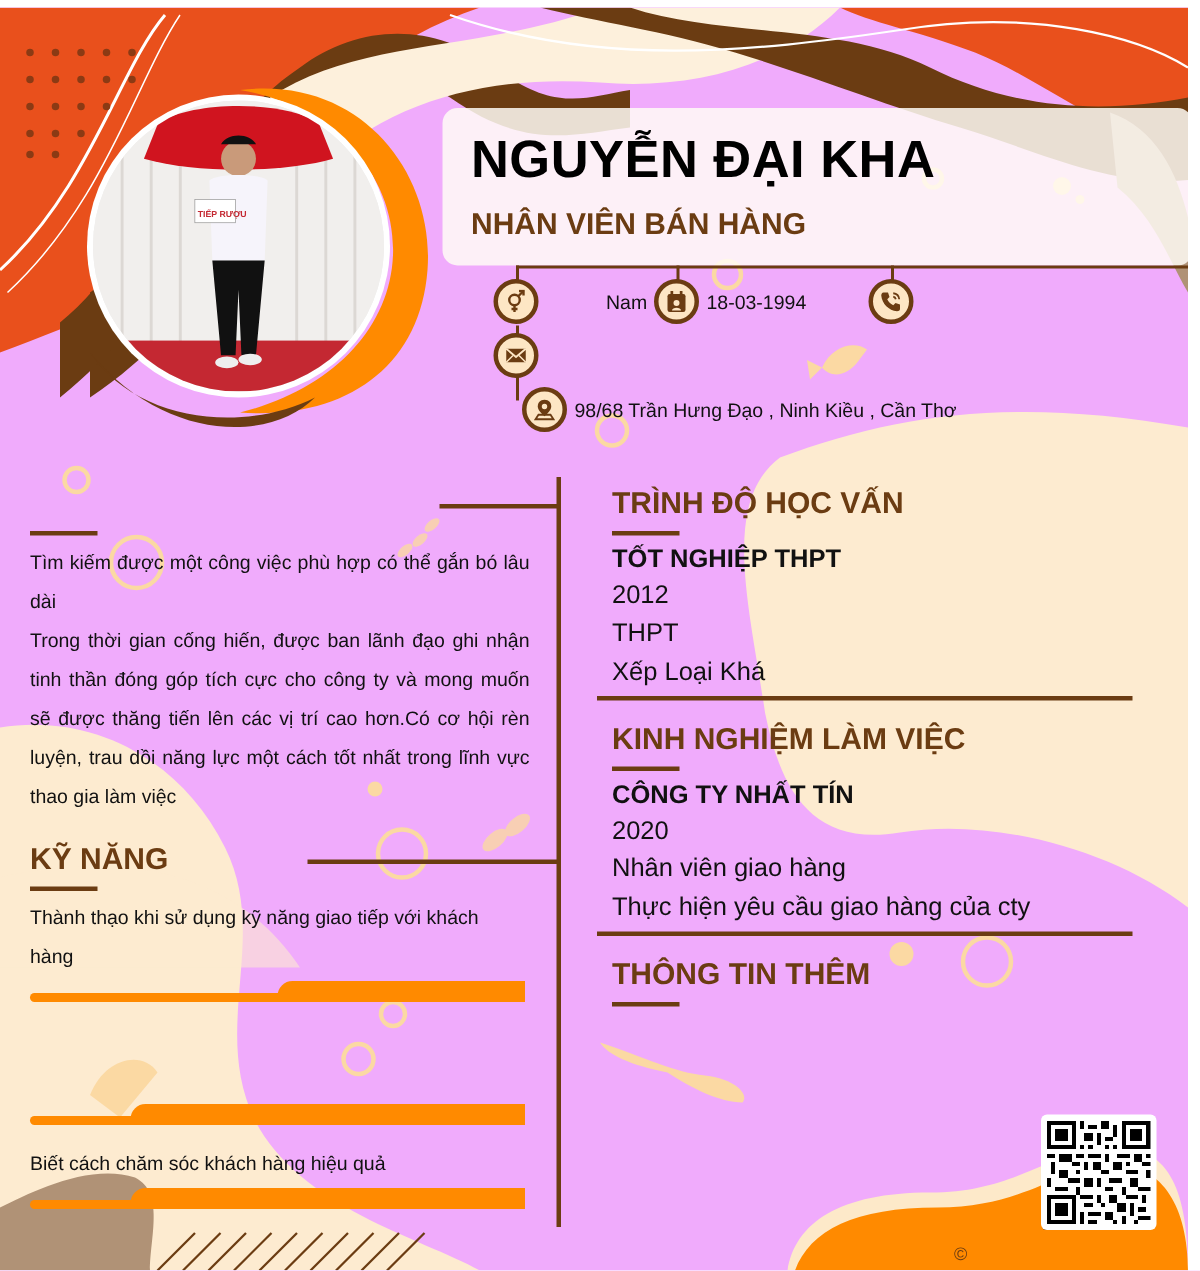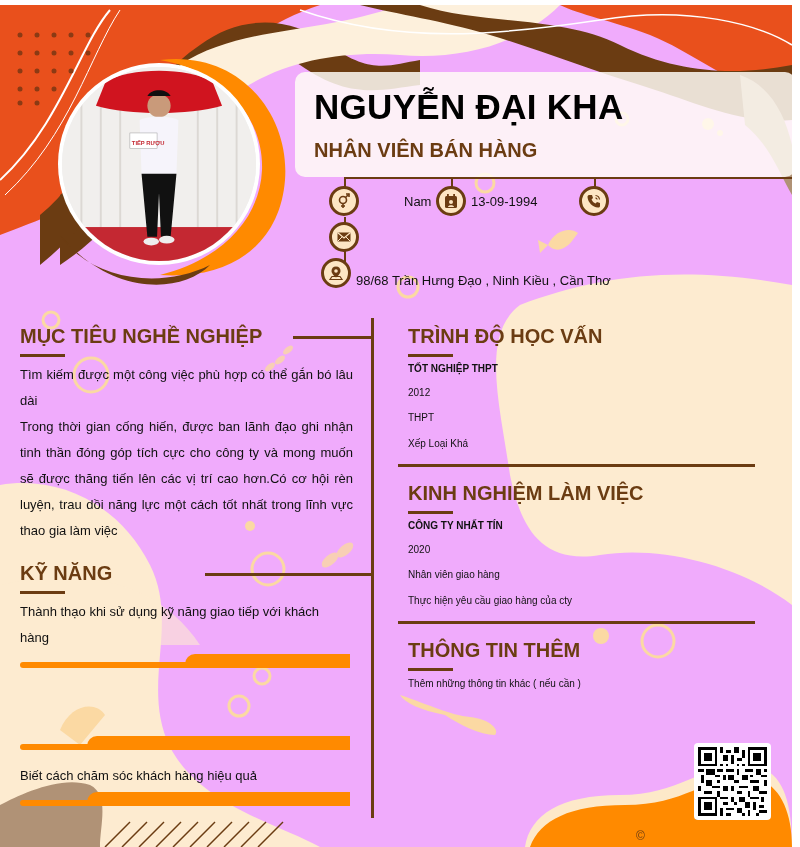--- a/index.html
+++ b/index.html
@@ -23,21 +23,21 @@
   .section-title { position: absolute; font-size: 20px; font-weight: bold; color: #6b3c12; white-space: nowrap; }
   .title-underline { position: absolute; width: 45px; height: 3px; background: #6b3c12; }
   .para { position: absolute; font-size: 13px; color: #111; line-height: 26px; text-align: justify; }
   .line { position: absolute; background: #6b3c12; }
 
   .skill-text { position: absolute; font-size: 13px; color: #111; line-height: 26px; }
   .skill-bar { position: absolute; height: 14px; }
   .skill-bar .track { position: absolute; left: 0; bottom: 0; height: 6px; width: 100%; background: #ff8a00; border-radius: 3px; }
   .skill-bar .fill { position: absolute; right: 0; top: 0; height: 14px; background: #ff8a00; border-radius: 10px 0 0 0; }
 
-  .edu-item { position: absolute; font-size: 10px; color: #111; }
+  .edu-item { position: absolute; font-size: 17px; color: #111; }
   .edu-item.bold { font-weight: bold; }
 
   .qr { position: absolute; left: 694px; top: 738px; width: 77px; height: 77px; background: #fff; border-radius: 4px; padding: 4px; }
   .copyright { position: absolute; left: 636px; top: 824px; font-size: 12px; color: #6b3c12; }
 </style>
 </head>
 <body>
 
 <div class="page">
 
@@ -199,21 +199,21 @@
   <div class="contact-item" style="left:436px; top:181px;">
     <span class="c-icon">
       <svg viewBox="0 0 16 16">
           <rect x="2" y="3" width="12" height="12" rx="1.5" fill="#6b3c12"></rect>
           <rect x="4" y="1" width="1.8" height="3.5" fill="#6b3c12"></rect>
           <rect x="10.2" y="1" width="1.8" height="3.5" fill="#6b3c12"></rect>
           <circle cx="8" cy="9" r="2" fill="#fde6c4"></circle>
           <path d="M5,14 C5,11.5 11,11.5 11,14 Z" fill="#fde6c4"></path>
         </svg>
     </span>
-    <span>13-09-1994</span>
+    <span>18-03-1994</span>
   </div>
 
   <div class="contact-item" style="left:579px; top:181px;">
     <span class="c-icon">
       <svg viewBox="0 0 16 16">
           <path d="M3,2 L6,2 L7,5 L5.5,6.5 C6.5,8.5 7.5,9.5 9.5,10.5 L11,9 L14,10 L14,13 C14,14 13,14.5 12,14.5 C6.5,14 2,9.5 1.5,4 C1.5,3 2,2 3,2 Z" fill="#6b3c12"></path>
           <path d="M9.5,2.5 A4.5,4.5 0 0 1 13.5,6.5" fill="none" stroke="#6b3c12" stroke-width="1.2"></path>
           <path d="M9.5,4.8 A2.2,2.2 0 0 1 11.2,6.5" fill="none" stroke="#6b3c12" stroke-width="1.2"></path>
         </svg>
     </span>
@@ -224,36 +224,35 @@
     <span class="c-icon">
       <svg viewBox="0 0 16 16">
           <rect x="1.5" y="3.5" width="13" height="9" fill="#6b3c12"></rect>
           <path d="M1.5,3.5 L8,9 L14.5,3.5" fill="none" stroke="#fde6c4" stroke-width="1.2"></path>
           <path d="M1.5,12.5 L6,8 M14.5,12.5 L10,8" stroke="#fde6c4" stroke-width="1"></path>
         </svg>
     </span>
     <span></span>
   </div>
 
-  <div class="contact-item" style="left:321px; top:253px;align-items:flex-end;">
+  <div class="contact-item" style="left:348px; top:253px;">
     <span class="c-icon">
       <svg viewBox="0 0 16 16">
           <path d="M8,1.5 C5,1.5 3.5,3.5 3.5,6 C3.5,9 8,12.5 8,12.5 C8,12.5 12.5,9 12.5,6 C12.5,3.5 11,1.5 8,1.5 Z" fill="#6b3c12"></path>
           <circle cx="8" cy="6" r="1.8" fill="#fde6c4"></circle>
           <path d="M2,14.5 L14,14.5 L12,11.5 L4,11.5 Z" fill="none" stroke="#6b3c12" stroke-width="1.2"></path>
         </svg>
     </span>
     <span>98/68 Trần Hưng Đạo , Ninh Kiều , Cần Thơ</span>
   </div>
 
   <div class="line" style="left:371px; top:313px; width:3px; height:500px;"></div>
   <div class="line" style="left:293px; top:331px; width:80px; height:3px;"></div>
   <div class="line" style="left:205px; top:568px; width:168px; height:3px;"></div>
 
-  <div class="section-title" style="left:20px; top:320px;">MỤC TIÊU NGHỀ NGHIỆP</div>
   <div class="title-underline" style="left:20px; top:349px;"></div>
   <div class="para" style="left:20px; top:409px; width:333px;">Trong thời gian cống hiến, được ban lãnh đạo ghi nhận tinh thần đóng góp tích cực cho công ty và mong muốn sẽ được thăng tiến lên các vị trí cao hơn.Có cơ hội rèn luyện, trau dồi năng lực một cách tốt nhất trong lĩnh vực thao gia làm việc</div>
   <div class="para" style="left:20px; top:357px; width:333px;">Tìm kiếm được một công việc phù hợp có thể gắn bó lâu dài</div>
 
   <div class="section-title" style="left:20px; top:557px;">KỸ NĂNG</div>
   <div class="title-underline" style="left:20px; top:586px;"></div>
 
   <div class="skill-text" style="left:20px; top:594px; width:320px;">Thành thạo khi sử dụng kỹ năng giao tiếp với khách hàng</div>
   <div class="skill-bar" style="left:20px; top:649px; width:330px;">
     <div class="track"></div>
@@ -282,21 +281,20 @@
   <div class="section-title" style="left:408px; top:477px;">KINH NGHIỆM LÀM VIỆC</div>
   <div class="title-underline" style="left:408px; top:506px;"></div>
   <div class="edu-item bold" style="left:408px; top:515px;">CÔNG TY NHẤT TÍN</div>
   <div class="edu-item" style="left:408px; top:539px;">2020</div>
   <div class="edu-item" style="left:408px; top:564px;">Nhân viên giao hàng</div>
   <div class="edu-item" style="left:408px; top:590px;">Thực hiện yêu cầu giao hàng của cty</div>
   <div class="line" style="left:398px; top:616px; width:357px; height:3px;"></div>
 
   <div class="section-title" style="left:408px; top:634px;">THÔNG TIN THÊM</div>
   <div class="title-underline" style="left:408px; top:663px;"></div>
-  <div class="edu-item" style="left:408px; top:673px;">Thêm những thông tin khác ( nếu cần )</div>
 
   <div class="qr">
     <svg viewBox="0 0 25 25" width="69" height="69" shape-rendering="crispEdges">
       <rect width="25" height="25" fill="#fff"></rect>
       <g fill="#000">
         <rect x="0" y="0" width="7" height="7"></rect>
           <rect x="1" y="1" width="5" height="5" fill="#fff"></rect>
           <rect x="2" y="2" width="3" height="3"></rect>
         <rect x="18" y="0" width="7" height="7"></rect>
           <rect x="19" y="1" width="5" height="5" fill="#fff"></rect>

